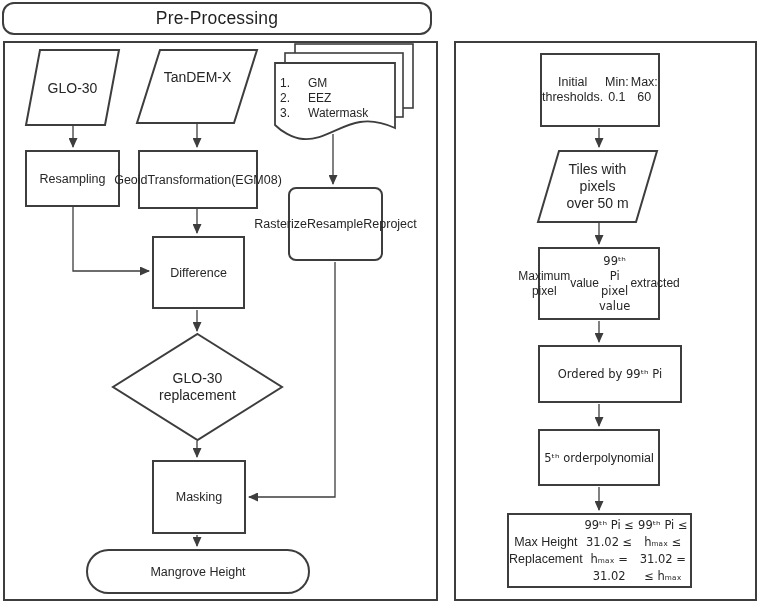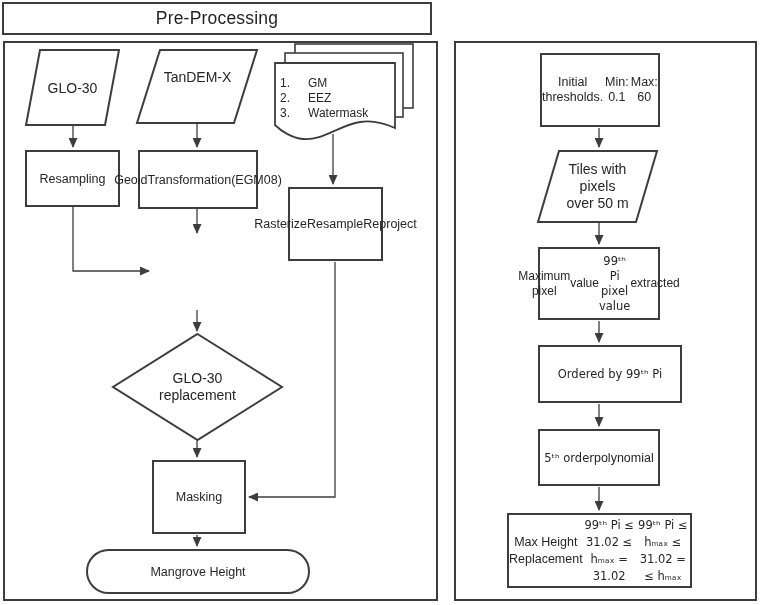--- a/index.html
+++ b/index.html
@@ -26,21 +26,21 @@
   .doc-num { width:28px; flex:0 0 28px; }
 </style>
 </head>
 <body>
 
 <div class="stage">
 
   <div class="frame" style="left:3px;top:41px;width:435px;height:560px;"></div>
   <div class="frame" style="left:454px;top:41px;width:303px;height:560px;"></div>
 
-  <div class="title" style="left:2px;top:2px;width:430px;height:33px;">
+  <div class="title" style="left:2px;top:2px;width:430px;height:33px;border-radius:12px;">
     <span>Pre-Processing</span>
   </div>
 
   <svg class="layer" width="761" height="605" viewBox="0 0 761 605">
     <defs>
       <marker id="ah" markerUnits="userSpaceOnUse" markerWidth="10" markerHeight="9" refX="9" refY="4.5" orient="auto">
         <path d="M0,0 L10,4.5 L0,9 Z" fill="#3d3d3d"></path>
       </marker>
     </defs>
 
@@ -102,24 +102,27 @@
   </div>
 
   <div class="node" style="left:25px;top:150px;width:95px;height:57px;">
     <span>Resampling</span>
   </div>
   <div class="node" style="left:138px;top:150px;width:120px;height:59px;">
     <span>Geoid</span>
     <span>Transformation</span>
     <span>(EGM08)</span>
   </div>
-  <div class="node" style="left:288px;top:187px;width:95px;height:74px;">
+  <div class="node" style="left:288px;top:187px;width:95px;height:74px;border-radius:8px;">
     <span>Rasterize</span>
     <span>Resample</span>
     <span>Reproject</span>
+  </div>
+  <div class="node" style="left:152px;top:236px;width:93px;height:73px;">
+    <span>Difference</span>
   </div>
   <div class="node stadium" style="left:86px;top:549px;width:224px;height:45px;">
     <span>Mangrove Height</span>
   </div>
   <div class="node" style="left:152px;top:460px;width:94px;height:74px;">
     <span>Masking</span>
   </div>
 
   <div class="node lh15" style="left:540px;top:53px;width:120px;height:74px;">
     <span>Initial thresholds.</span>

